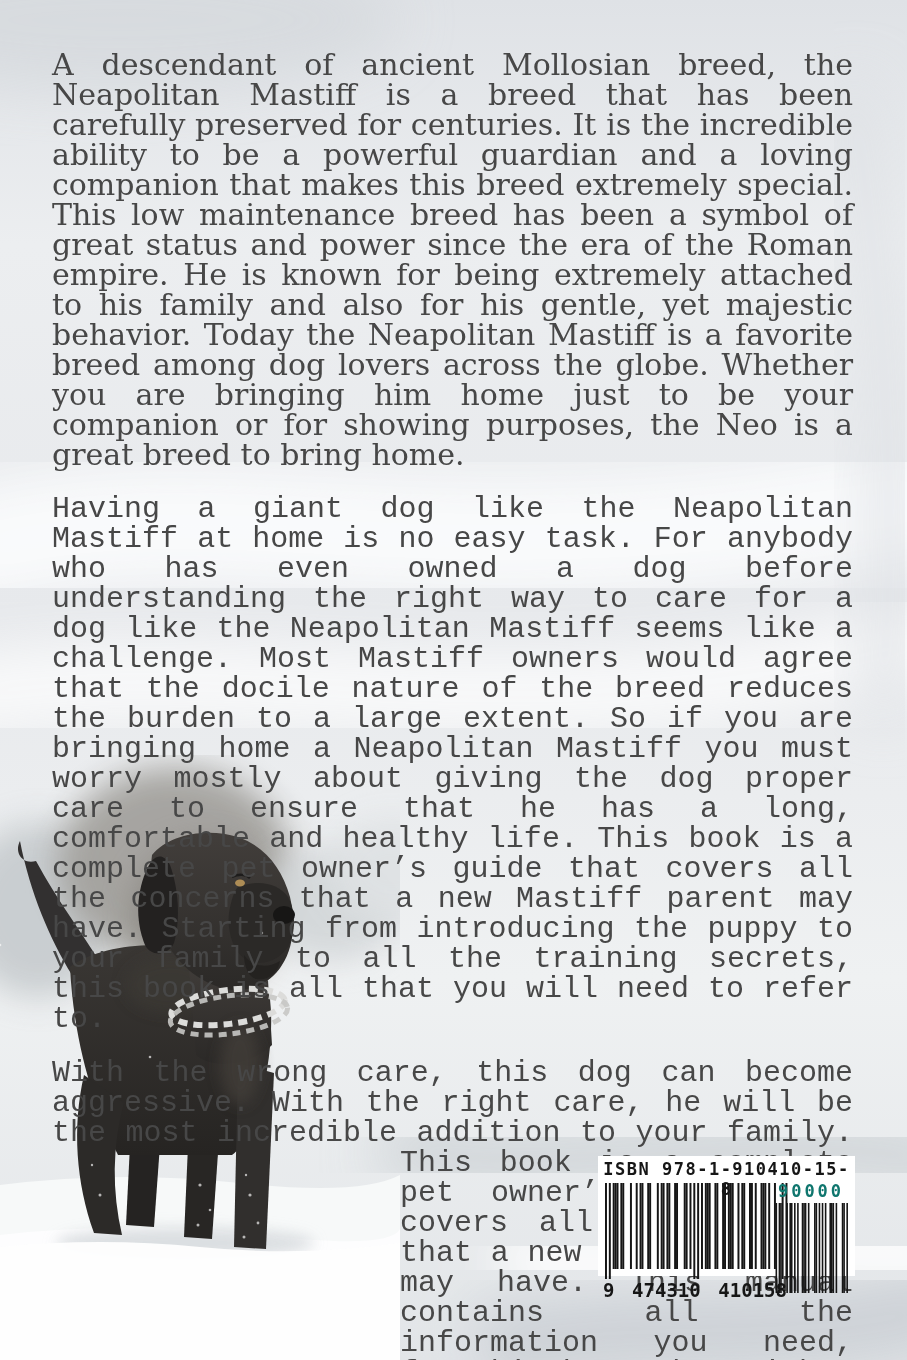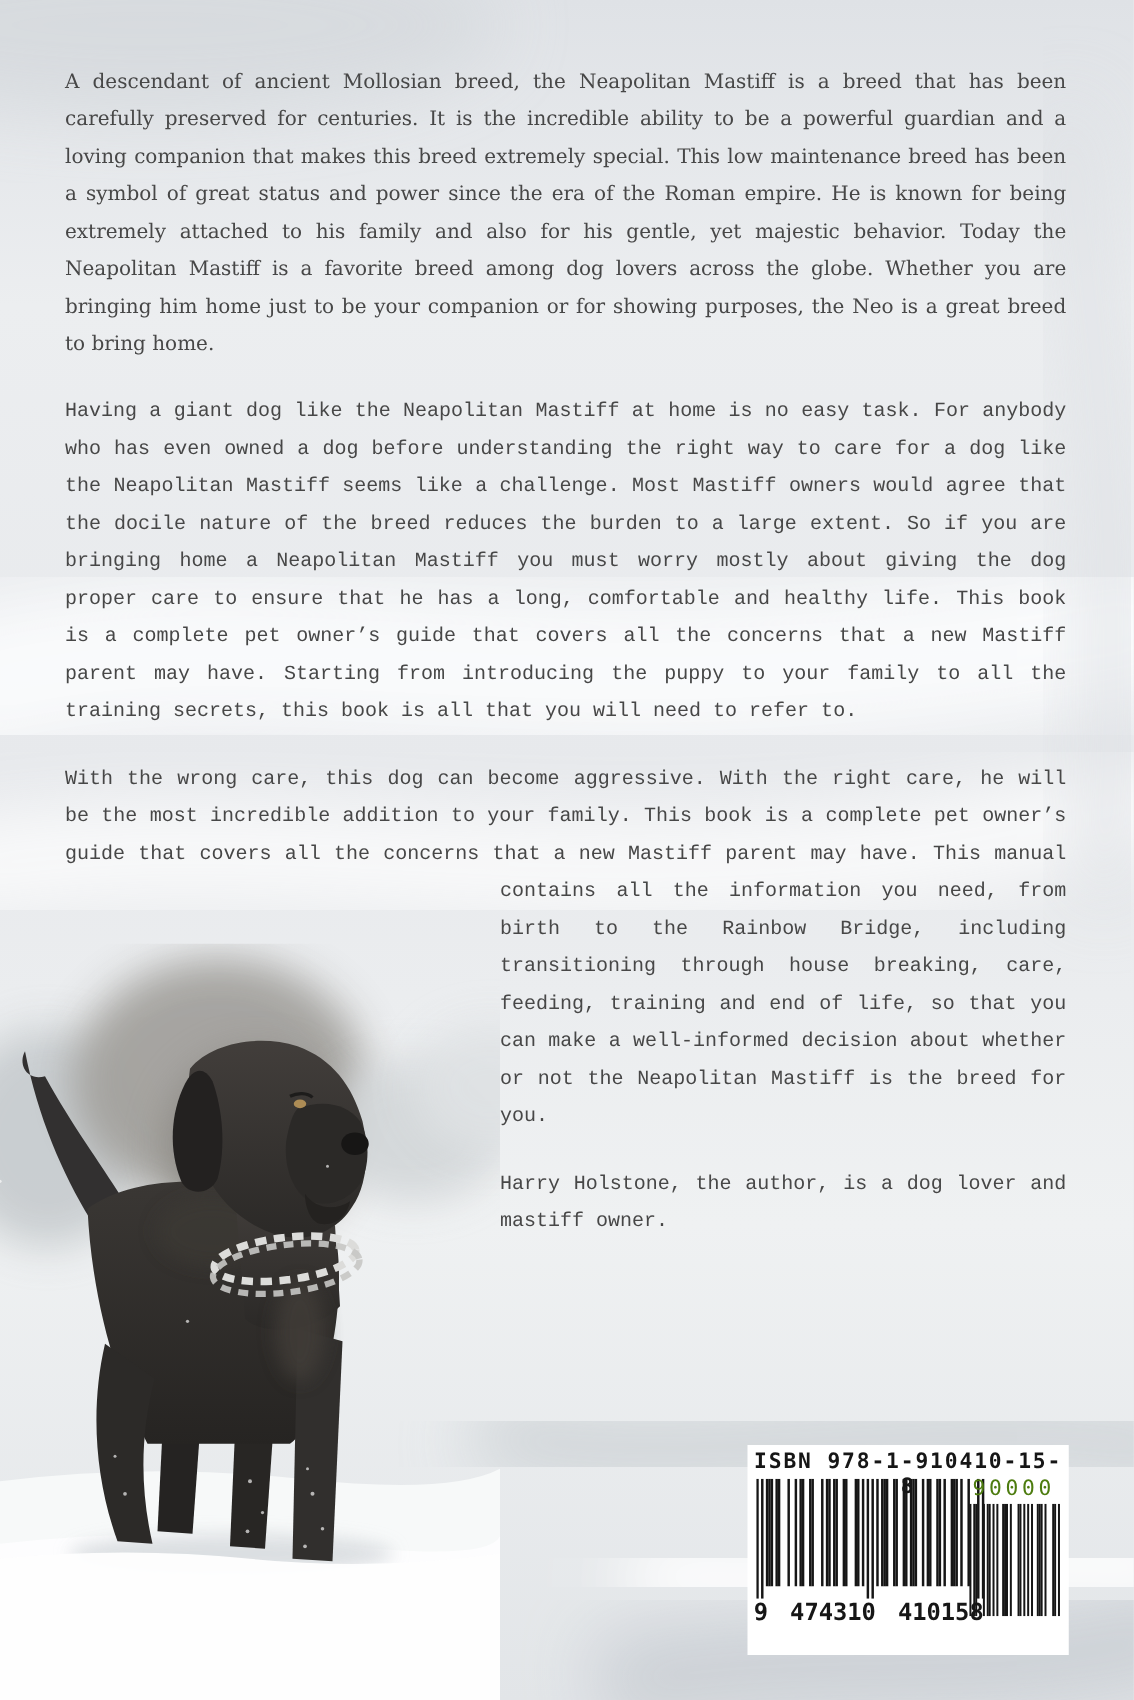--- a/index.html
+++ b/index.html
@@ -4,39 +4,39 @@
 <style>
   html,body{margin:0;padding:0;}
   body{width:907px;height:1360px;position:relative;overflow:hidden;
        font-family:"DejaVu Serif","Liberation Serif",serif;background:#e9ebed;}
   .page{position:absolute;inset:0;width:907px;height:1360px;}
 
   
   .bg-art{position:absolute;inset:0;z-index:0;}
   .dog-photo{position:absolute;left:0;top:755px;width:400px;height:605px;z-index:1;}
   .content{position:absolute;left:52px;top:50px;width:801px;z-index:2;color:#474747;}
-  .barcode-box{position:absolute;left:598px;top:1156px;width:257px;height:168px;background:#ffffff;z-index:3;}
-
-  .para{margin:0;font-size:16px;line-height:30px;text-align:justify;
+  .barcode-box{position:absolute;left:598px;top:1156px;width:257px;height:120px;background:#ffffff;z-index:3;}
+
+  .para{margin:0;font-size:30px;line-height:30px;text-align:justify;
         text-justify:inter-word;color:#474747;}
   .para + .para{margin-top:24px;font-family:Liberation Mono, monospace;}
   .dog-spacer{float:left;width:348px;height:540px;
               shape-outside:polygon(0 90px,348px 90px,348px 540px,0 540px);}
 
   
   .isbn-label{position:absolute;left:0;top:3px;width:100%;text-align:center;
               font-family:"DejaVu Sans Mono","Liberation Mono",monospace;
               font-weight:bold;font-size:17px;letter-spacing:1.5px;color:#161616;}
   .main-bars{position:absolute;left:7px;top:27px;}
   .main-digits{position:absolute;left:5px;top:123px;width:184px;display:flex;
                justify-content:space-between;font-family:"DejaVu Sans Mono","Liberation Mono",monospace;
                font-weight:bold;font-size:19px;color:#161616;}
   .supp-digits{position:absolute;right:7px;top:25px;width:74px;text-align:center;
                font-family:"DejaVu Sans Mono","Liberation Mono",monospace;
-               font-weight:normal;font-size:17px;letter-spacing:3px;color:#4d7c0f;}
+               font-weight:bold;font-size:17px;letter-spacing:3px;color:#0f766e;}
   .supp-bars{position:absolute;right:7px;top:47px;}
 </style>
 </head>
 <body>
 
 <div class="page">
 
   <svg class="bg-art" viewBox="0 0 907 1360" preserveAspectRatio="none" aria-hidden="true">
     <defs>
       <linearGradient id="bgGrad" x1="0" y1="0" x2="0" y2="1">

